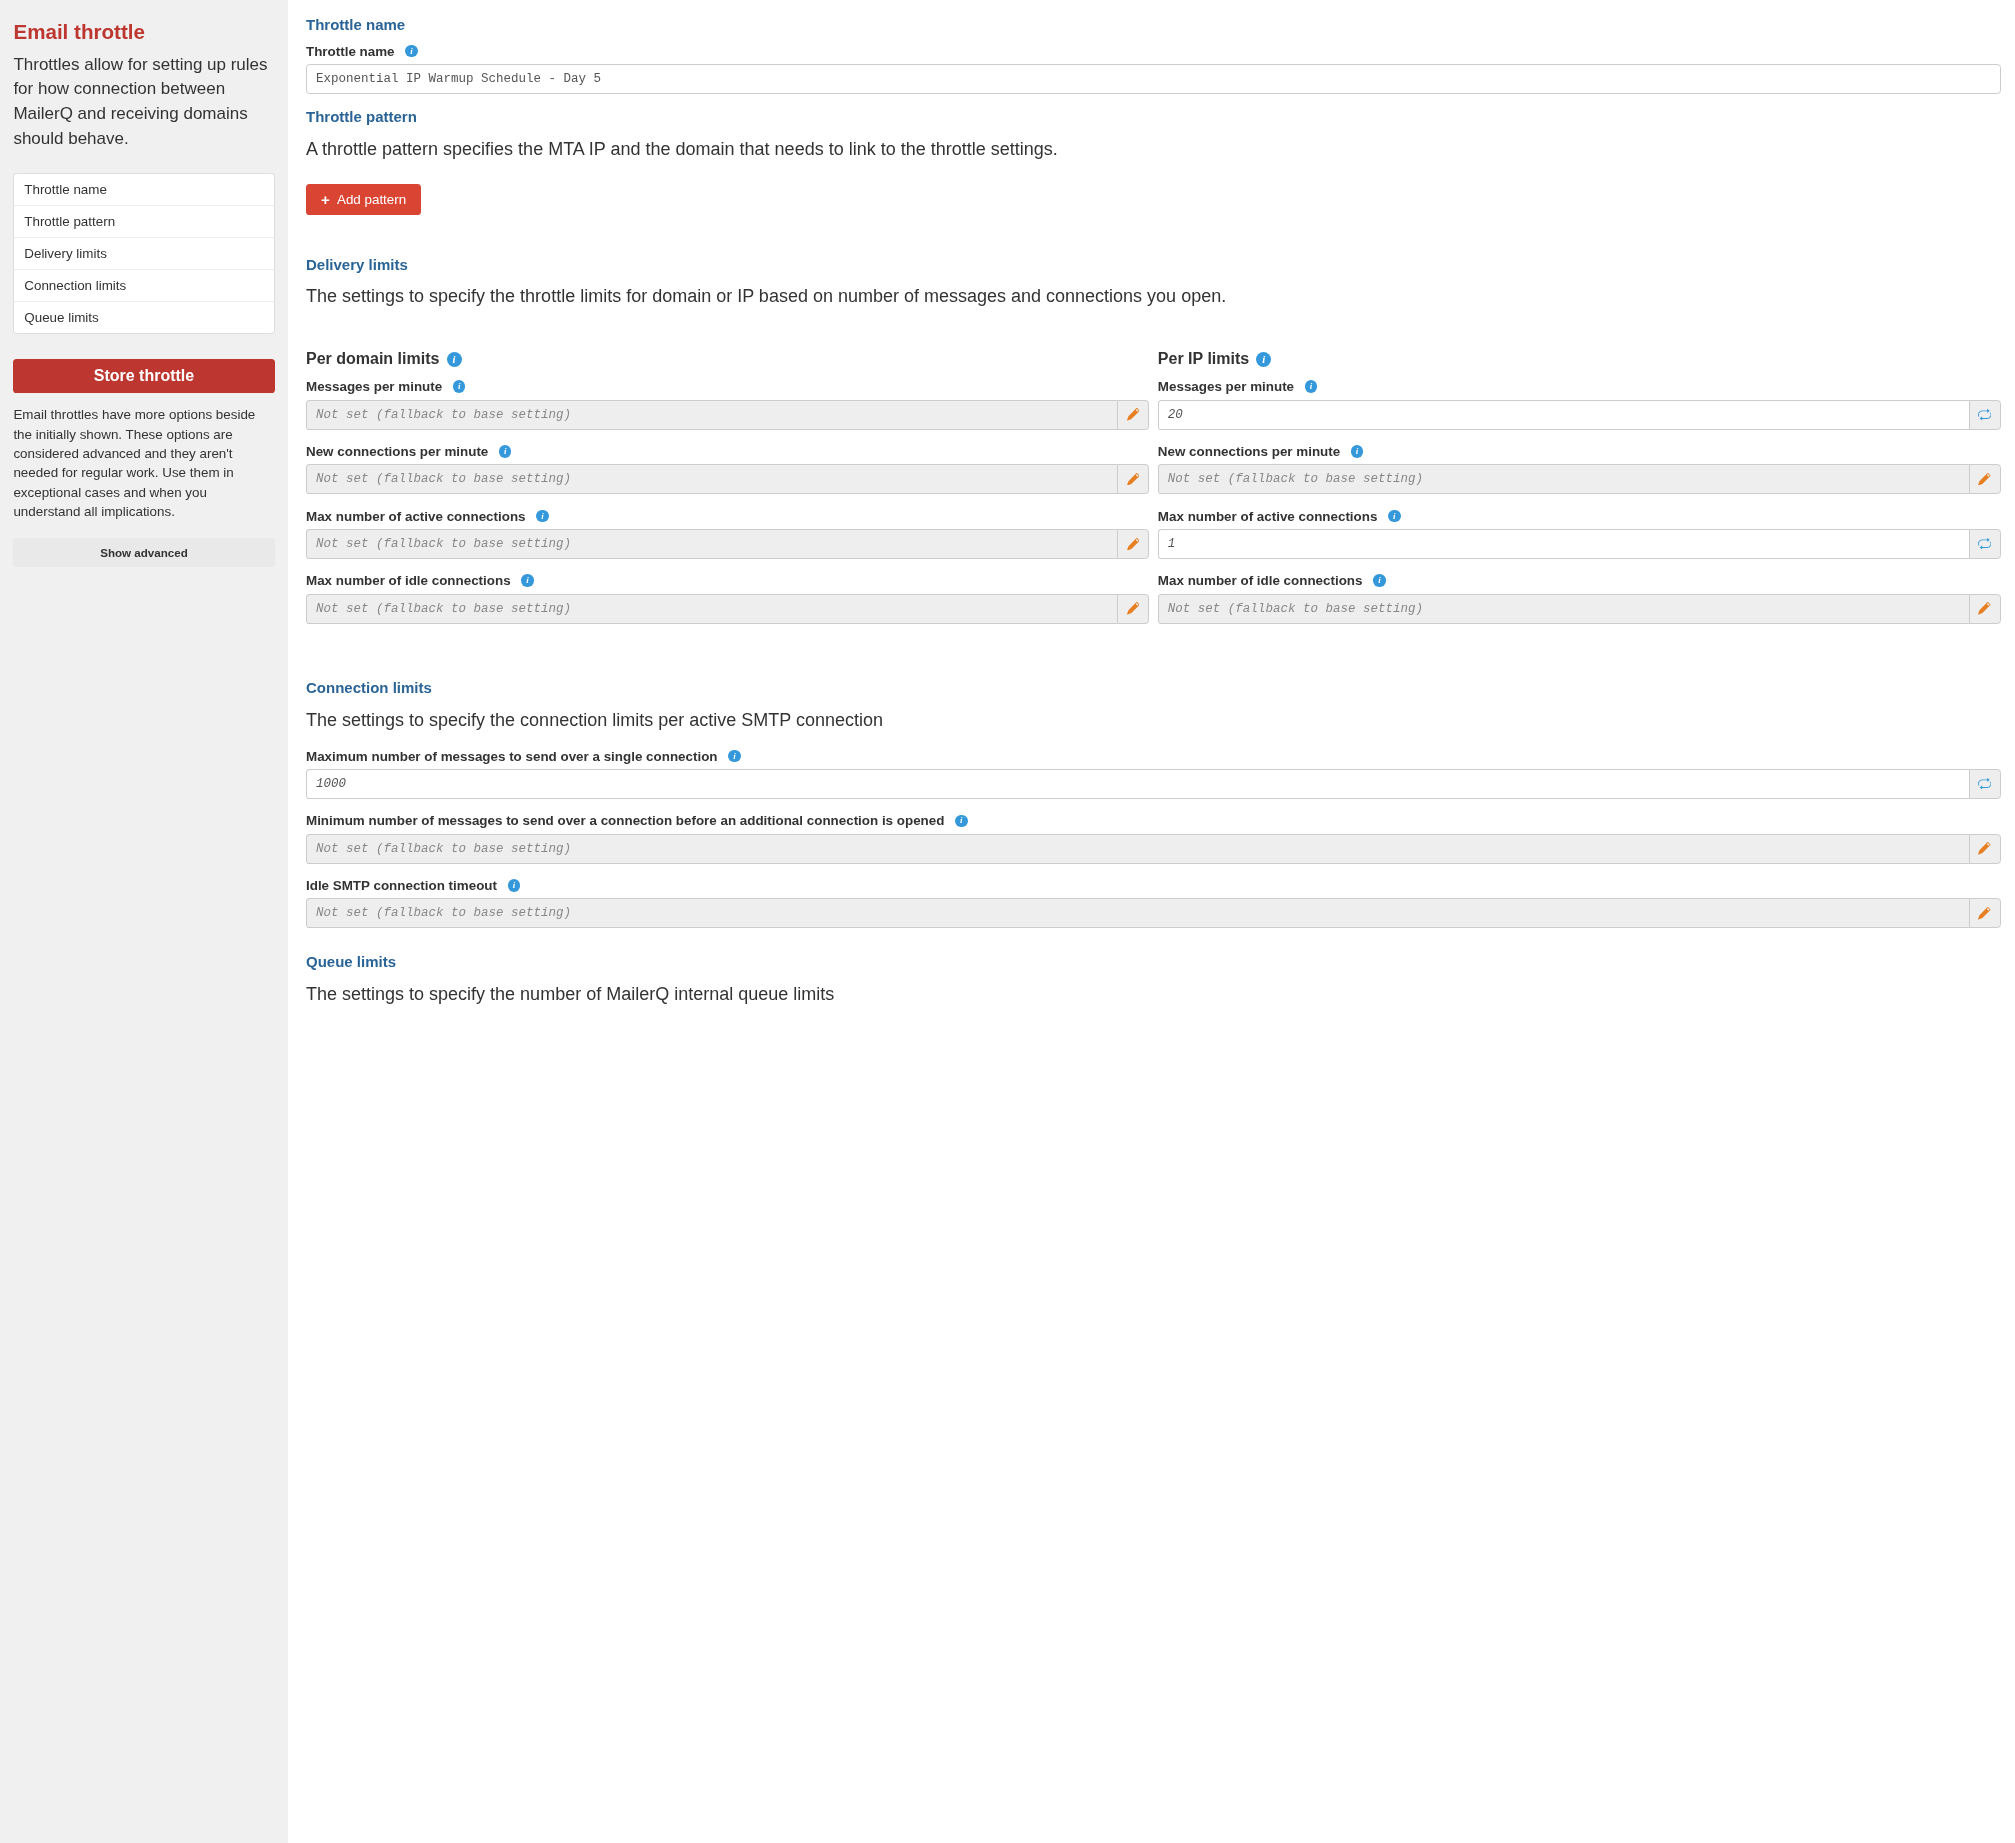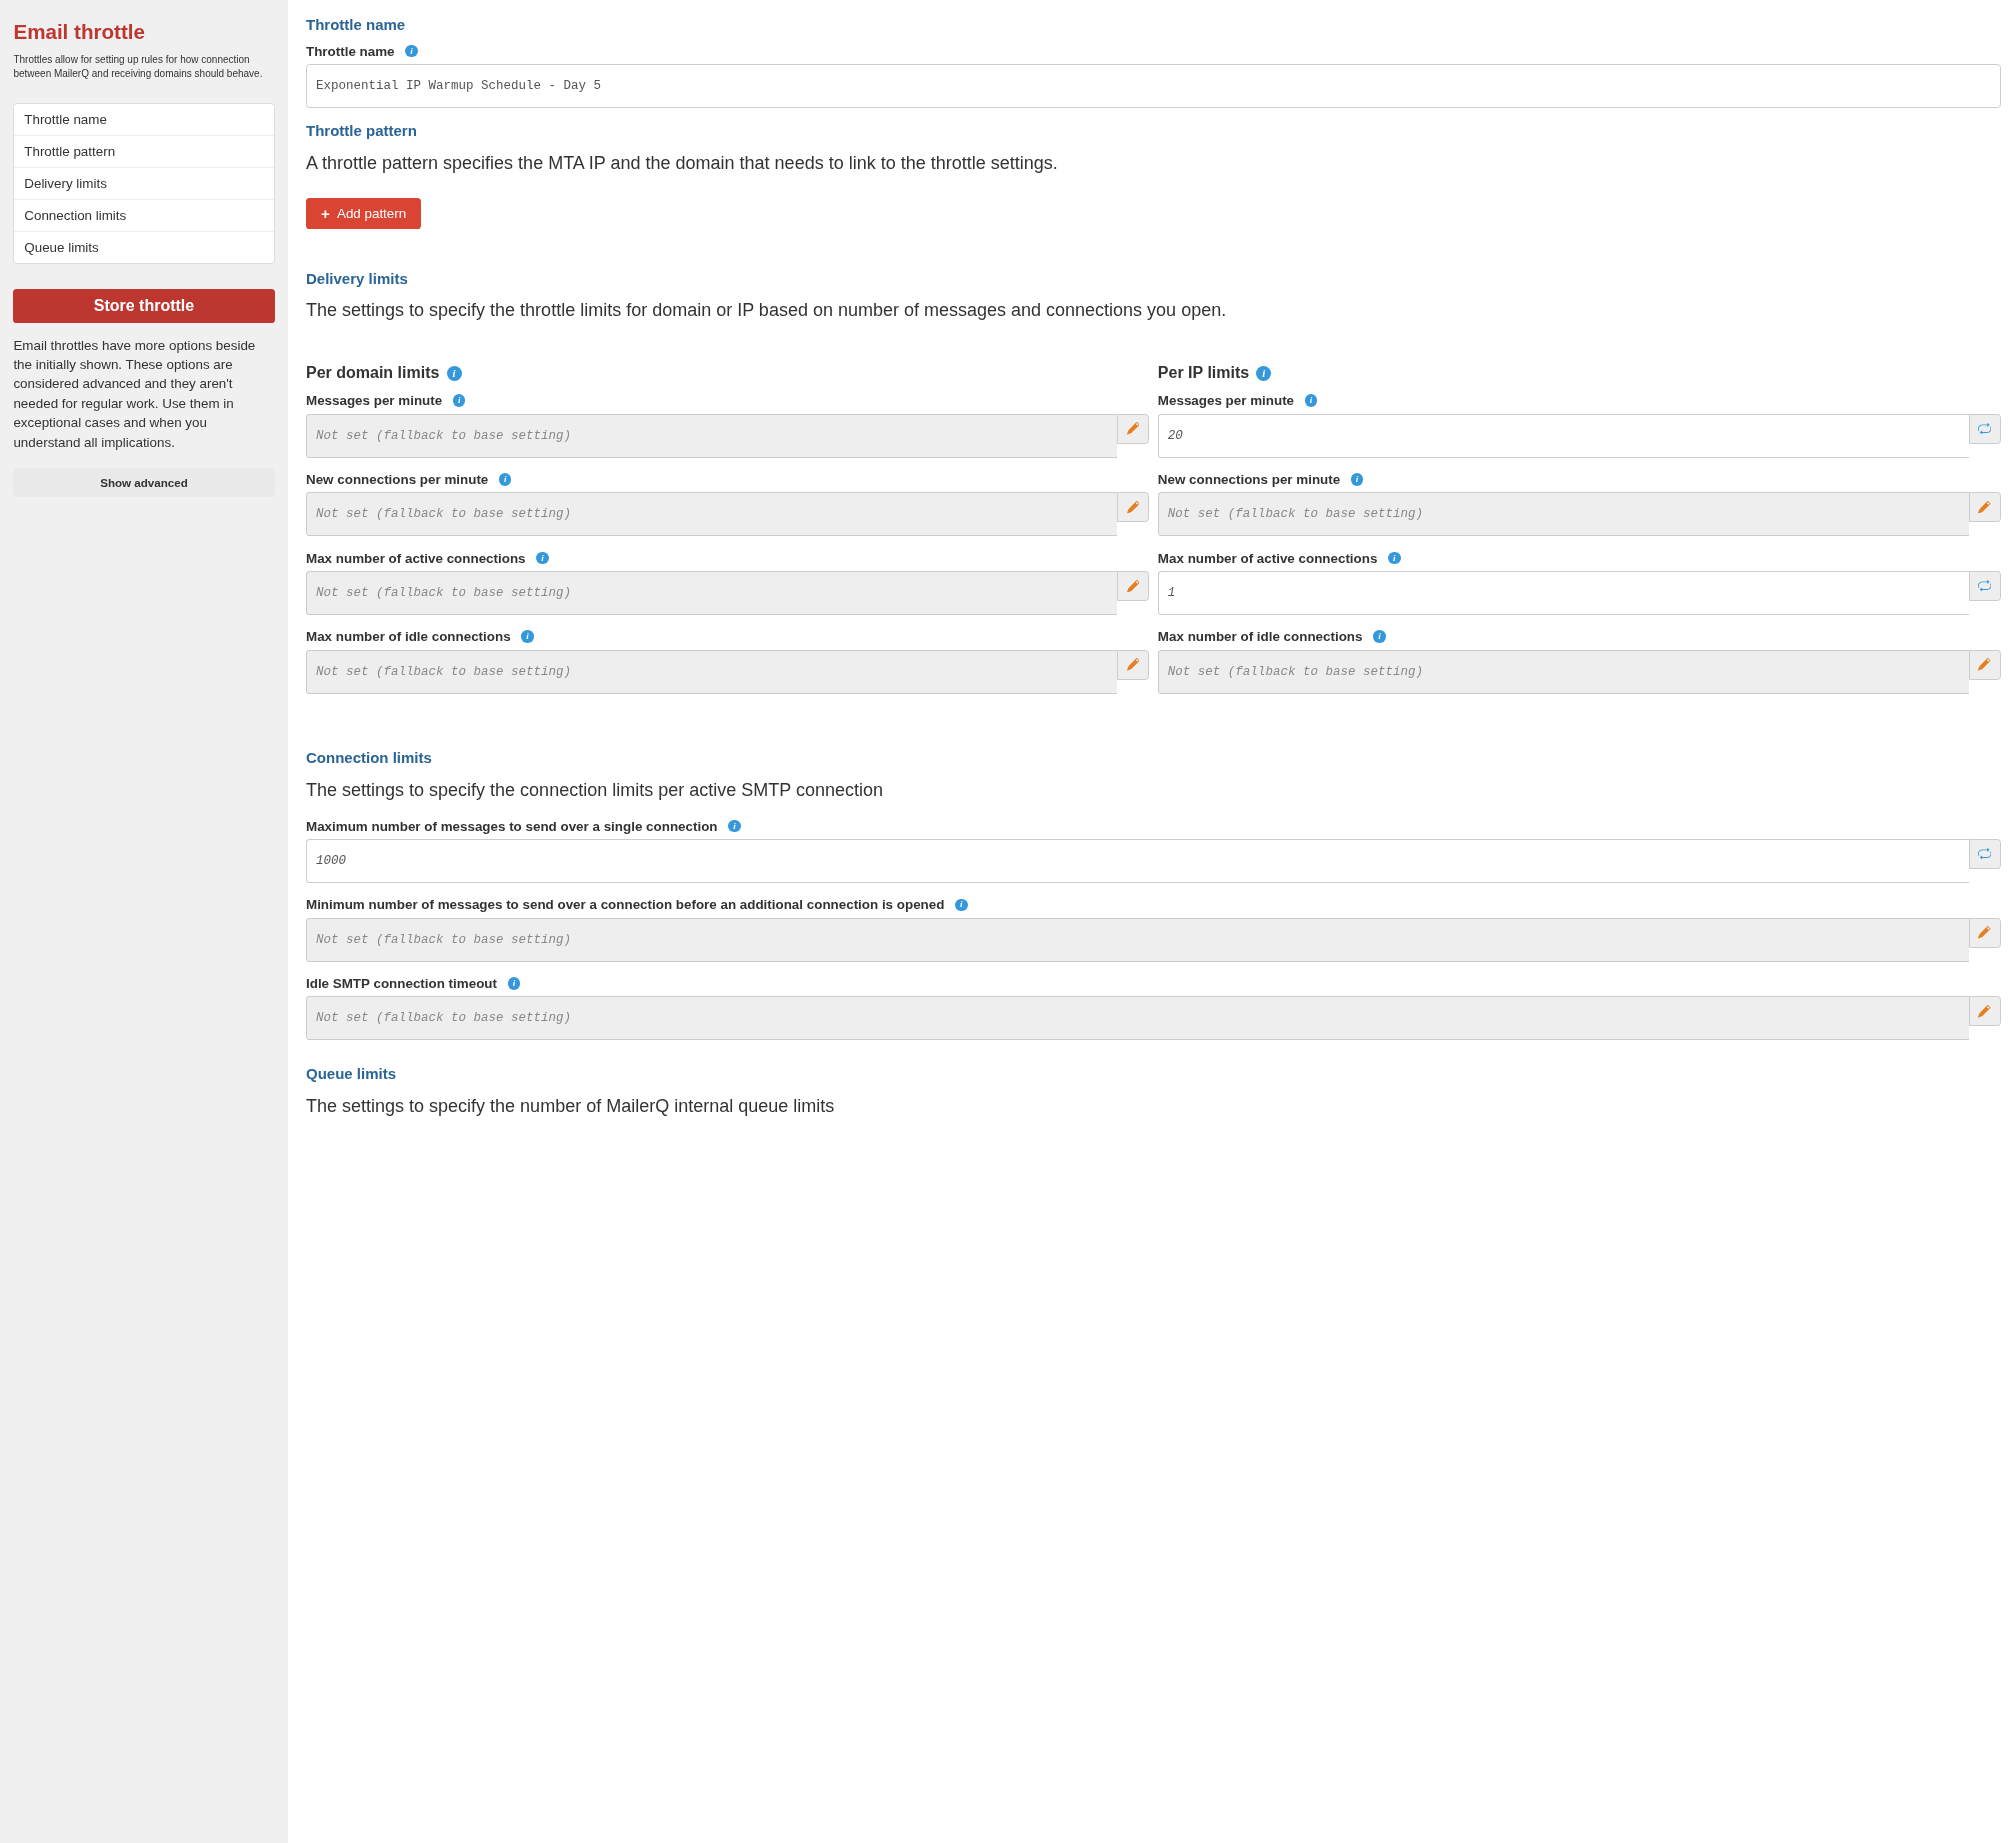--- a/index.html
+++ b/index.html
@@ -18,21 +18,21 @@
     padding: 16px 13.4px 27px 13.4px;
   }
   .sidebar h1 {
     margin: 3.6px 0 9px 0;
     font-size: 20.6px;
     font-weight: 700;
     color: #bd362f;
   }
   .sidebar p {
     margin: 0 0 21.5px 0;
-    font-size: 10px;
+    font-size: 17px;
     line-height: 1.45;
     color: #333;
   }
   .nav {
     background: #fff;
     border: 0.9px solid #ddd;
     border-radius: 3.6px;
     overflow: hidden;
     margin-bottom: 25px;
   }
@@ -145,21 +145,21 @@
   .text-input {
     flex: 1;
     min-width: 0;
     padding: 6.3px 9px;
     font-family: Menlo, Consolas, "Courier New", monospace;
     font-size: 12.5px;
     color: #555;
     border: 0.9px solid #ccc;
     border-radius: 3.6px;
     background: #fff;
-    height: 44px;
+    height: 30px;
   }
   .text-input.with-addon { border-top-right-radius: 0; border-bottom-right-radius: 0; border-right: none; font-style: italic; }
   .text-input.ro { background: #eee; color: #555; }
   .text-input::placeholder { color: #888; }
   .addon {
     flex: 0 0 32px;
     display: flex;
     align-items: center;
     justify-content: center;
     background: #eee;

